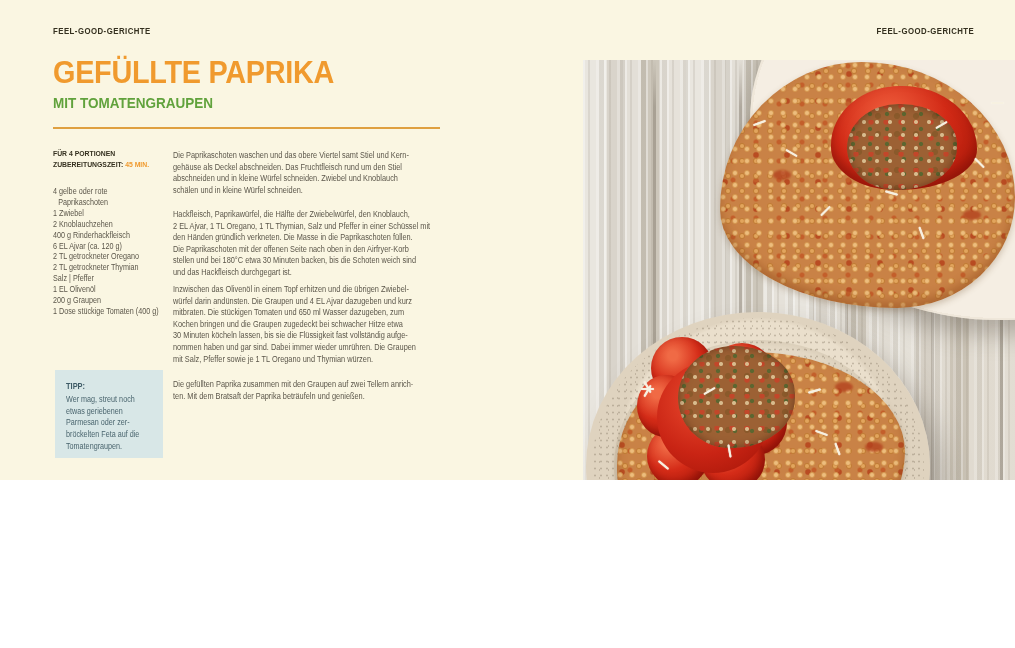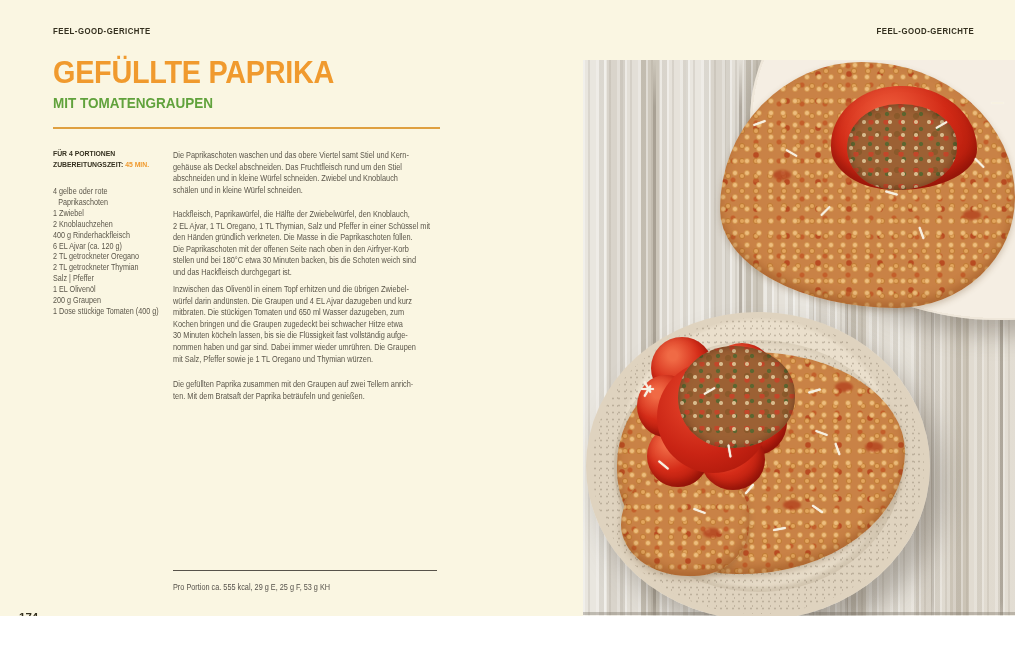--- a/index.html
+++ b/index.html
@@ -5,21 +5,21 @@
   :root{
     --title-orange:#F09A2E;
     --subtitle-green:#61A23C;
     --tip-background:#D8E7E7;
     --tip-text-color:#4A656E;
     --page-background:#FAF6E2;
   }
   *{margin:0;padding:0;box-sizing:border-box;}
   html,body{width:1015px;height:648px;}
   body{font-family:"Liberation Sans","DejaVu Sans",sans-serif;background:#fff;}
-  .spread{position:relative;width:1015px;height:616px;background:var(--page-background);overflow:hidden;}
+  .spread{position:relative;width:1015px;height:480px;background:var(--page-background);overflow:hidden;}
 
   
   .kicker{position:absolute;font-size:8.5px;font-weight:bold;letter-spacing:.5px;color:#34301F;white-space:nowrap;}
   .kicker.left{left:53px;top:26px;transform:scaleX(.92);transform-origin:left top;}
   .kicker.right{right:41px;top:26px;transform:scaleX(.92);transform-origin:right top;}
 
   .title{position:absolute;left:53px;top:55px;font-size:31px;font-weight:bold;color:var(--title-orange);white-space:nowrap;transform:scaleX(.93);transform-origin:left top;letter-spacing:-.3px;}
   .subtitle{position:absolute;left:53px;top:94px;font-size:15px;font-weight:bold;color:var(--subtitle-green);white-space:nowrap;transform:scaleX(.9);transform-origin:left top;}
   .title-rule{position:absolute;left:53px;top:127px;width:387px;height:2px;background:#DFA040;}
 
@@ -125,20 +125,28 @@
     <li>400 g Rinderhackfleisch</li>
     <li>6 EL Ajvar (ca. 120 g)</li>
     <li>2 TL getrockneter Oregano</li>
     <li>2 TL getrockneter Thymian</li>
     <li>Salz | Pfeffer</li>
     <li>1 EL Olivenöl</li>
     <li>200 g Graupen</li>
     <li>1 Dose stückige Tomaten (400 g)</li>
   </ul>
 
+  <div class="tip-box">
+    <div class="tip-label">TIPP:</div>
+    <div class="tip-text">Wer mag, streut noch
+etwas geriebenen
+Parmesan oder zer-
+bröckelten Feta auf die
+Tomatengraupen.</div>
+  </div>
 
   <p class="para p1">Die Paprikaschoten waschen und das obere Viertel samt Stiel und Kern-
 gehäuse als Deckel abschneiden. Das Fruchtfleisch rund um den Stiel
 abschneiden und in kleine Würfel schneiden. Zwiebel und Knoblauch
 schälen und in kleine Würfel schneiden.</p>
   <p class="para p2">Hackfleisch, Paprikawürfel, die Hälfte der Zwiebelwürfel, den Knoblauch,
 2 EL Ajvar, 1 TL Oregano, 1 TL Thymian, Salz und Pfeffer in einer Schüssel mit
 den Händen gründlich verkneten. Die Masse in die Paprikaschoten füllen.
 Die Paprikaschoten mit der offenen Seite nach oben in den Airfryer-Korb
 stellen und bei 180°C etwa 30 Minuten backen, bis die Schoten weich sind

